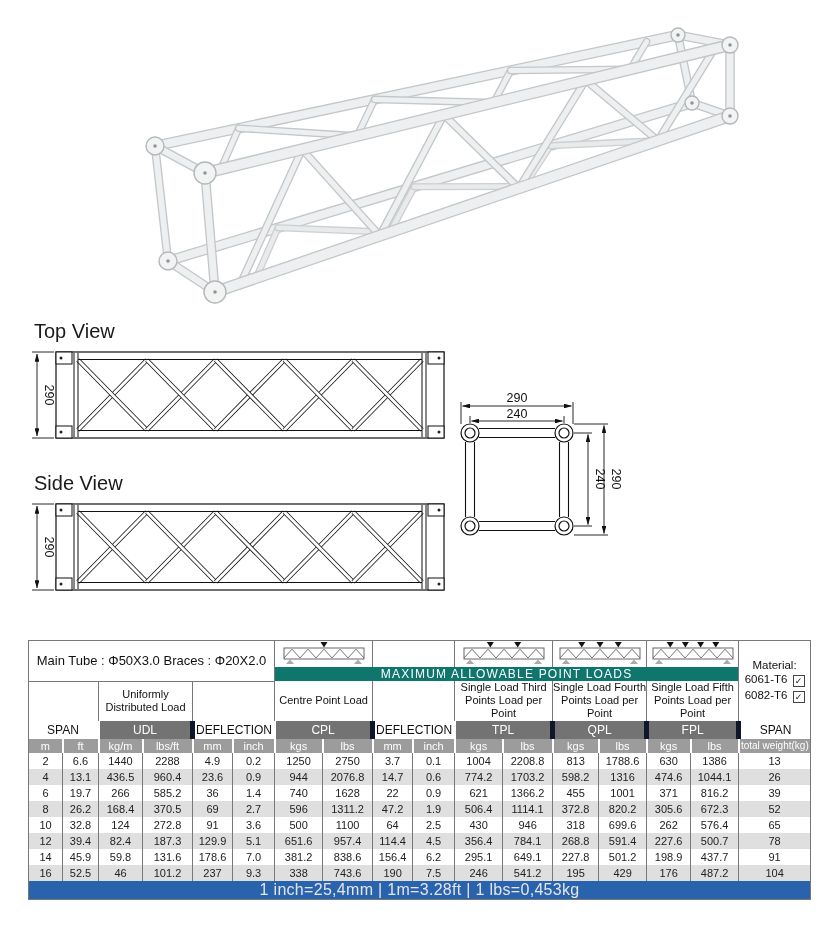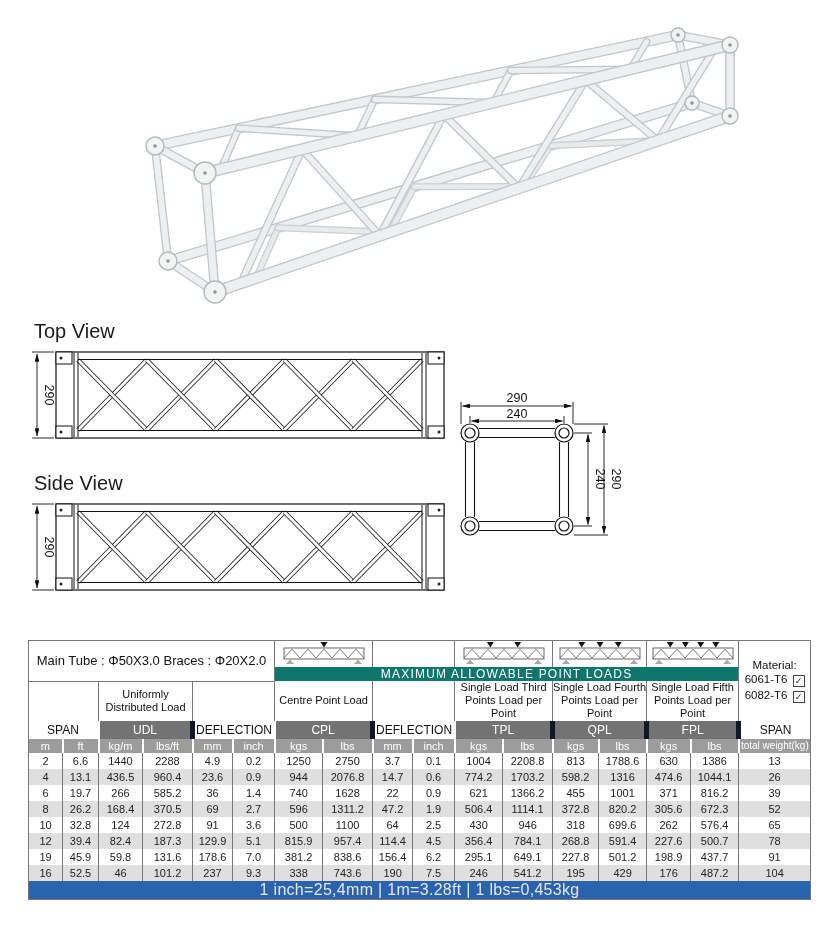--- a/index.html
+++ b/index.html
@@ -500,34 +500,34 @@
             <td>576.4</td>
             <td>65</td>
           </tr>
           <tr class="alt">
             <td>12</td>
             <td>39.4</td>
             <td>82.4</td>
             <td>187.3</td>
             <td>129.9</td>
             <td>5.1</td>
-            <td>815.9</td>
+            <td>651.6</td>
             <td>957.4</td>
             <td>114.4</td>
             <td>4.5</td>
             <td>356.4</td>
             <td>784.1</td>
             <td>268.8</td>
             <td>591.4</td>
             <td>227.6</td>
             <td>500.7</td>
             <td>78</td>
           </tr>
           <tr>
-            <td>19</td>
+            <td>14</td>
             <td>45.9</td>
             <td>59.8</td>
             <td>131.6</td>
             <td>178.6</td>
             <td>7.0</td>
             <td>381.2</td>
             <td>838.6</td>
             <td>156.4</td>
             <td>6.2</td>
             <td>295.1</td>

